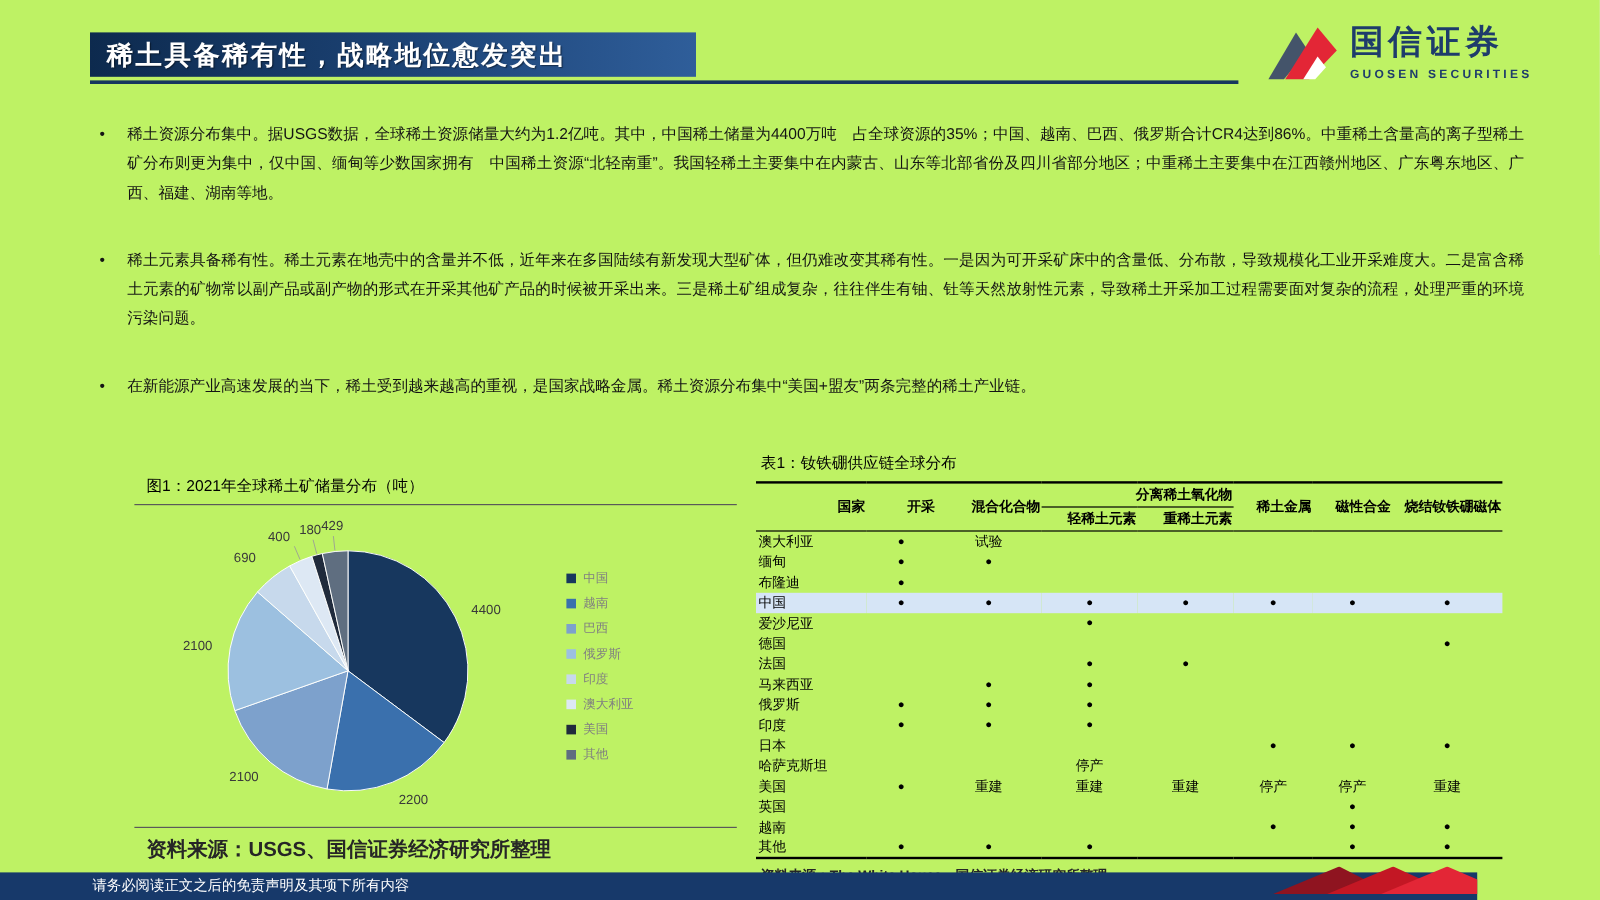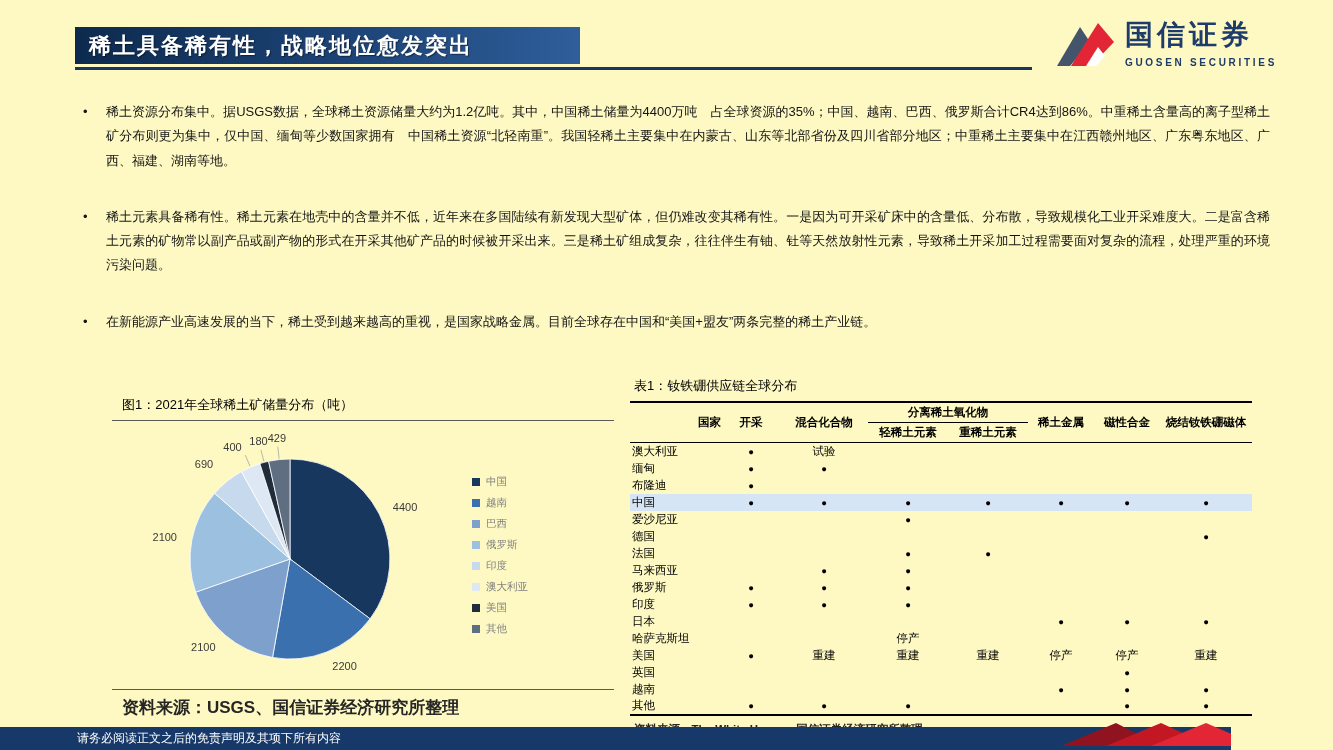--- a/index.html
+++ b/index.html
@@ -1,17 +1,17 @@
 <!DOCTYPE html>
 <html><head>
 <meta charset="utf-8">
 <style>
   * { margin:0; padding:0; box-sizing:border-box; }
   body { background:#e8e8e8; font-family:"Liberation Sans","DejaVu Sans",sans-serif; }
-  .page { position:relative; width:1333px; height:750px; background:#fef9c3; overflow:hidden; margin:0 auto; }
+  .page { position:relative; width:1333px; height:750px; background:#bef264; overflow:hidden; margin:0 auto; }
 
   
   .title-bar { position:absolute; left:75px; top:27px; width:505px; height:37px;
     background:linear-gradient(90deg,#0d2a4e 0%,#1d4477 55%,#2f5e9a 100%);
     color:#fff; font-size:22px; font-weight:bold; line-height:37px; padding-left:14px;
     letter-spacing:2px; text-shadow:1px 1px 1px rgba(0,0,0,.45); }
   .title-rule { position:absolute; left:75px; top:67px; width:957px; height:3px; background:#17375e; }
   .logo { position:absolute; right:56px; top:16px; display:flex; gap:8px; }
   .logo-text .cn { font-size:28px; font-weight:bold; color:#1e3c6b; letter-spacing:4px; }
   .logo-text .en { font-size:10px; font-weight:bold; color:#1e3c6b; letter-spacing:2.7px; margin-top:3px; }
@@ -31,21 +31,21 @@
   .legend-item { display:flex; align-items:center; gap:6px; }
   .legend-swatch { width:8px; height:8px; display:inline-block; flex:none; }
   .legend-label { font-size:10.5px; color:#808080; }
   .fig-source { border-top:1px solid #595959; font-size:17px; font-weight:bold; color:#262626; padding:6px 0 0 10px; }
 
   
   .tablewrap { position:absolute; left:630px; top:377px; width:622px; }
   .tab-caption { font-size:13px; color:#000; padding:0 0 6px 4px; }
   table { width:100%; border-collapse:collapse; border-top:2px solid #000; border-bottom:2px solid #000; table-layout:fixed; }
   thead { border-bottom:1px solid #000; }
-  th { font-size:11.5px; font-weight:bold; color:#000; text-align:center; padding:2px 1px; vertical-align:middle; }
+  th { font-size:11.5px; font-weight:bold; color:#000; text-align:right; padding:2px 1px; vertical-align:middle; }
   th.country-h { text-align:right; padding-left:2px; }
   th.sep { border-bottom:1px solid #000; }
   td { font-size:11.5px; color:#000; text-align:center; height:17px; padding:0 1px; vertical-align:middle; }
   td.country { text-align:left; padding-left:2px; white-space:nowrap; }
   td.dot { font-size:9.5px; }
   tr.hl { background:#d6e5f6; }
   .tab-source { font-size:11.5px; font-weight:bold; color:#262626; padding:6px 0 0 4px; }
 
   
   .footer { position:absolute; left:0; bottom:0; width:1231px; height:23px; background:#17396a; }
@@ -70,21 +70,21 @@
     </span>
     <span class="logo-text">
       <div class="cn">国信证券</div>
       <div class="en">GUOSEN SECURITIES</div>
     </span>
   </div>
 
   <div class="bullets">
     <div class="bullet">稀土资源分布集中。据USGS数据，全球稀土资源储量大约为1.2亿吨。其中，中国稀土储量为4400万吨　占全球资源的35%；中国、越南、巴西、俄罗斯合计CR4达到86%。中重稀土含量高的离子型稀土矿分布则更为集中，仅中国、缅甸等少数国家拥有　中国稀土资源“北轻南重”。我国轻稀土主要集中在内蒙古、山东等北部省份及四川省部分地区；中重稀土主要集中在江西赣州地区、广东粤东地区、广西、福建、湖南等地。</div>
     <div class="bullet">稀土元素具备稀有性。稀土元素在地壳中的含量并不低，近年来在多国陆续有新发现大型矿体，但仍难改变其稀有性。一是因为可开采矿床中的含量低、分布散，导致规模化工业开采难度大。二是富含稀土元素的矿物常以副产品或副产物的形式在开采其他矿产品的时候被开采出来。三是稀土矿组成复杂，往往伴生有铀、钍等天然放射性元素，导致稀土开采加工过程需要面对复杂的流程，处理严重的环境污染问题。</div>
-    <div class="bullet">在新能源产业高速发展的当下，稀土受到越来越高的重视，是国家战略金属。目前全球存在中国和“美国+盟友”两条完整的稀土产业链。</div>
+    <div class="bullet">在新能源产业高速发展的当下，稀土受到越来越高的重视，是国家战略金属。稀土资源分布集中“美国+盟友”两条完整的稀土产业链。</div>
   </div>
 
   <div class="figure">
     <div class="fig-caption">图1：2021年全球稀土矿储量分布（吨）</div>
     <div class="fig-body">
       <svg id="pie-svg" width="358" height="268" viewBox="0 0 358 268">
           <path d="M178,138 L178.0,38.0 A100,100 0 0 1 258.1,197.8 Z" fill="#17375e" stroke="#ffffff" stroke-width="0.8"></path>
           <text x="280.8" y="90.4" text-anchor="start" class="pie-label">4400</text>
           <path d="M178,138 L258.1,197.8 A100,100 0 0 1 160.5,236.5 Z" fill="#3a70ad" stroke="#ffffff" stroke-width="0.8"></path>
           <text x="220.3" y="248.9" text-anchor="start" class="pie-label">2200</text>

